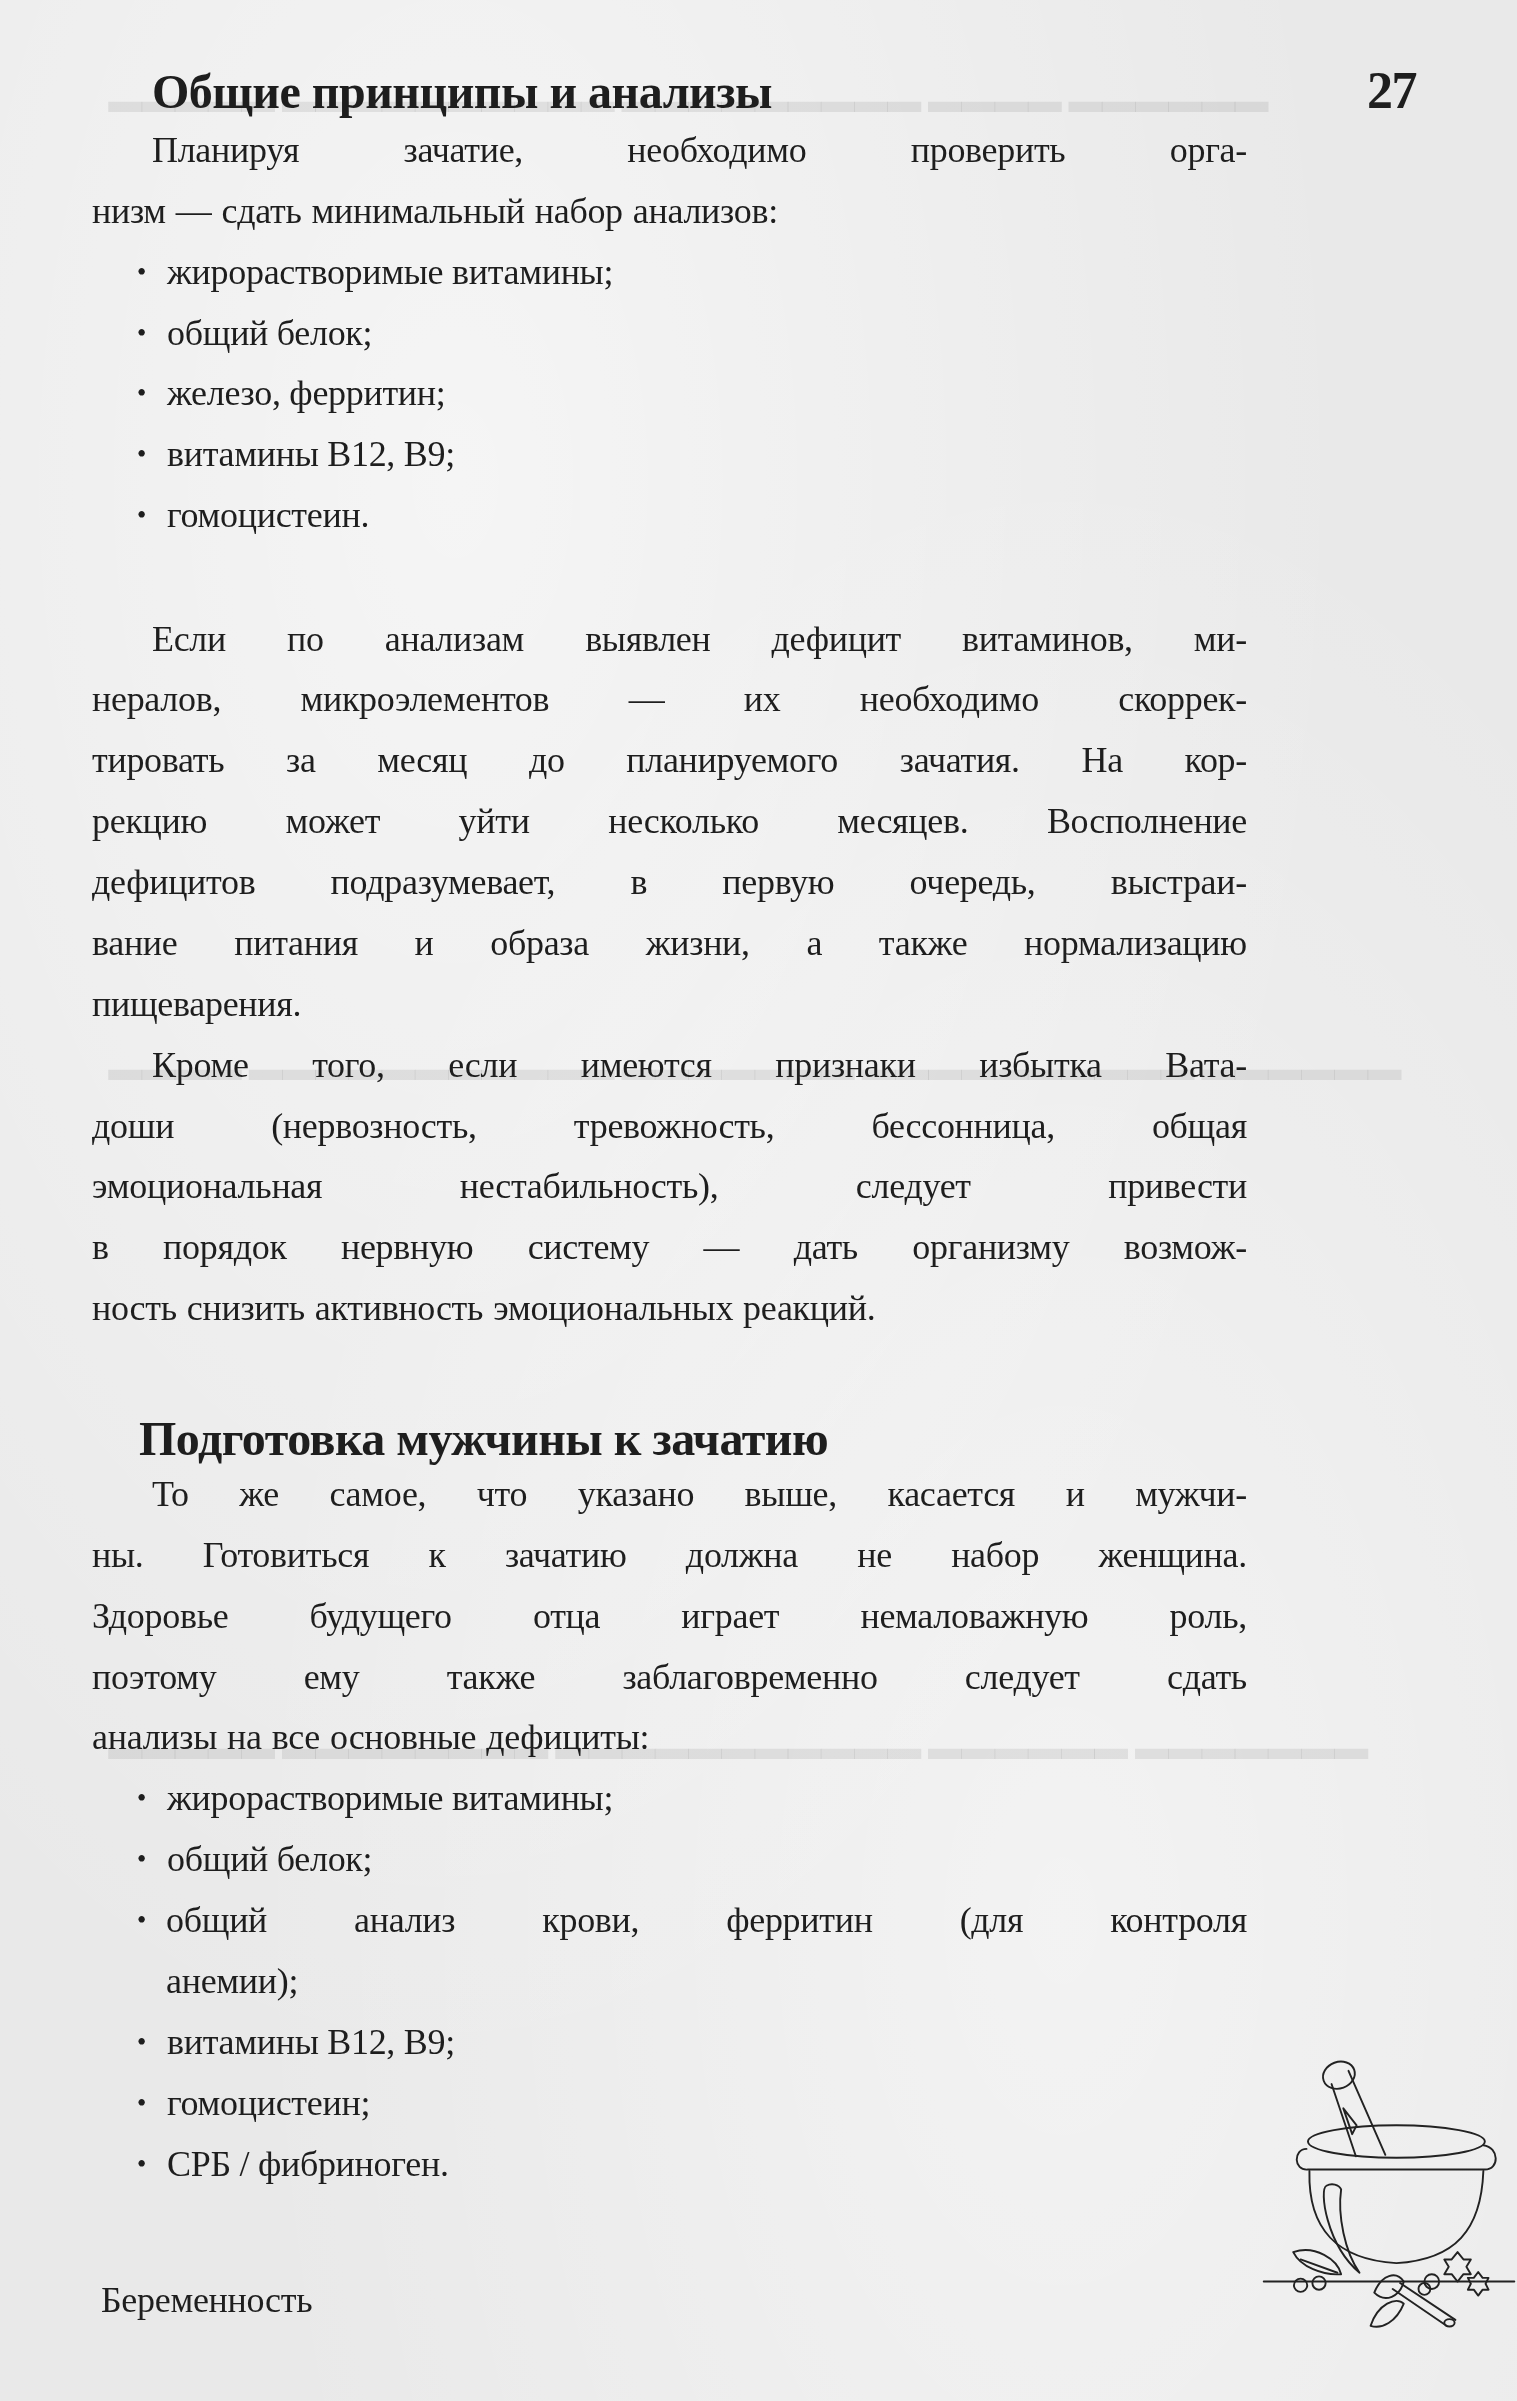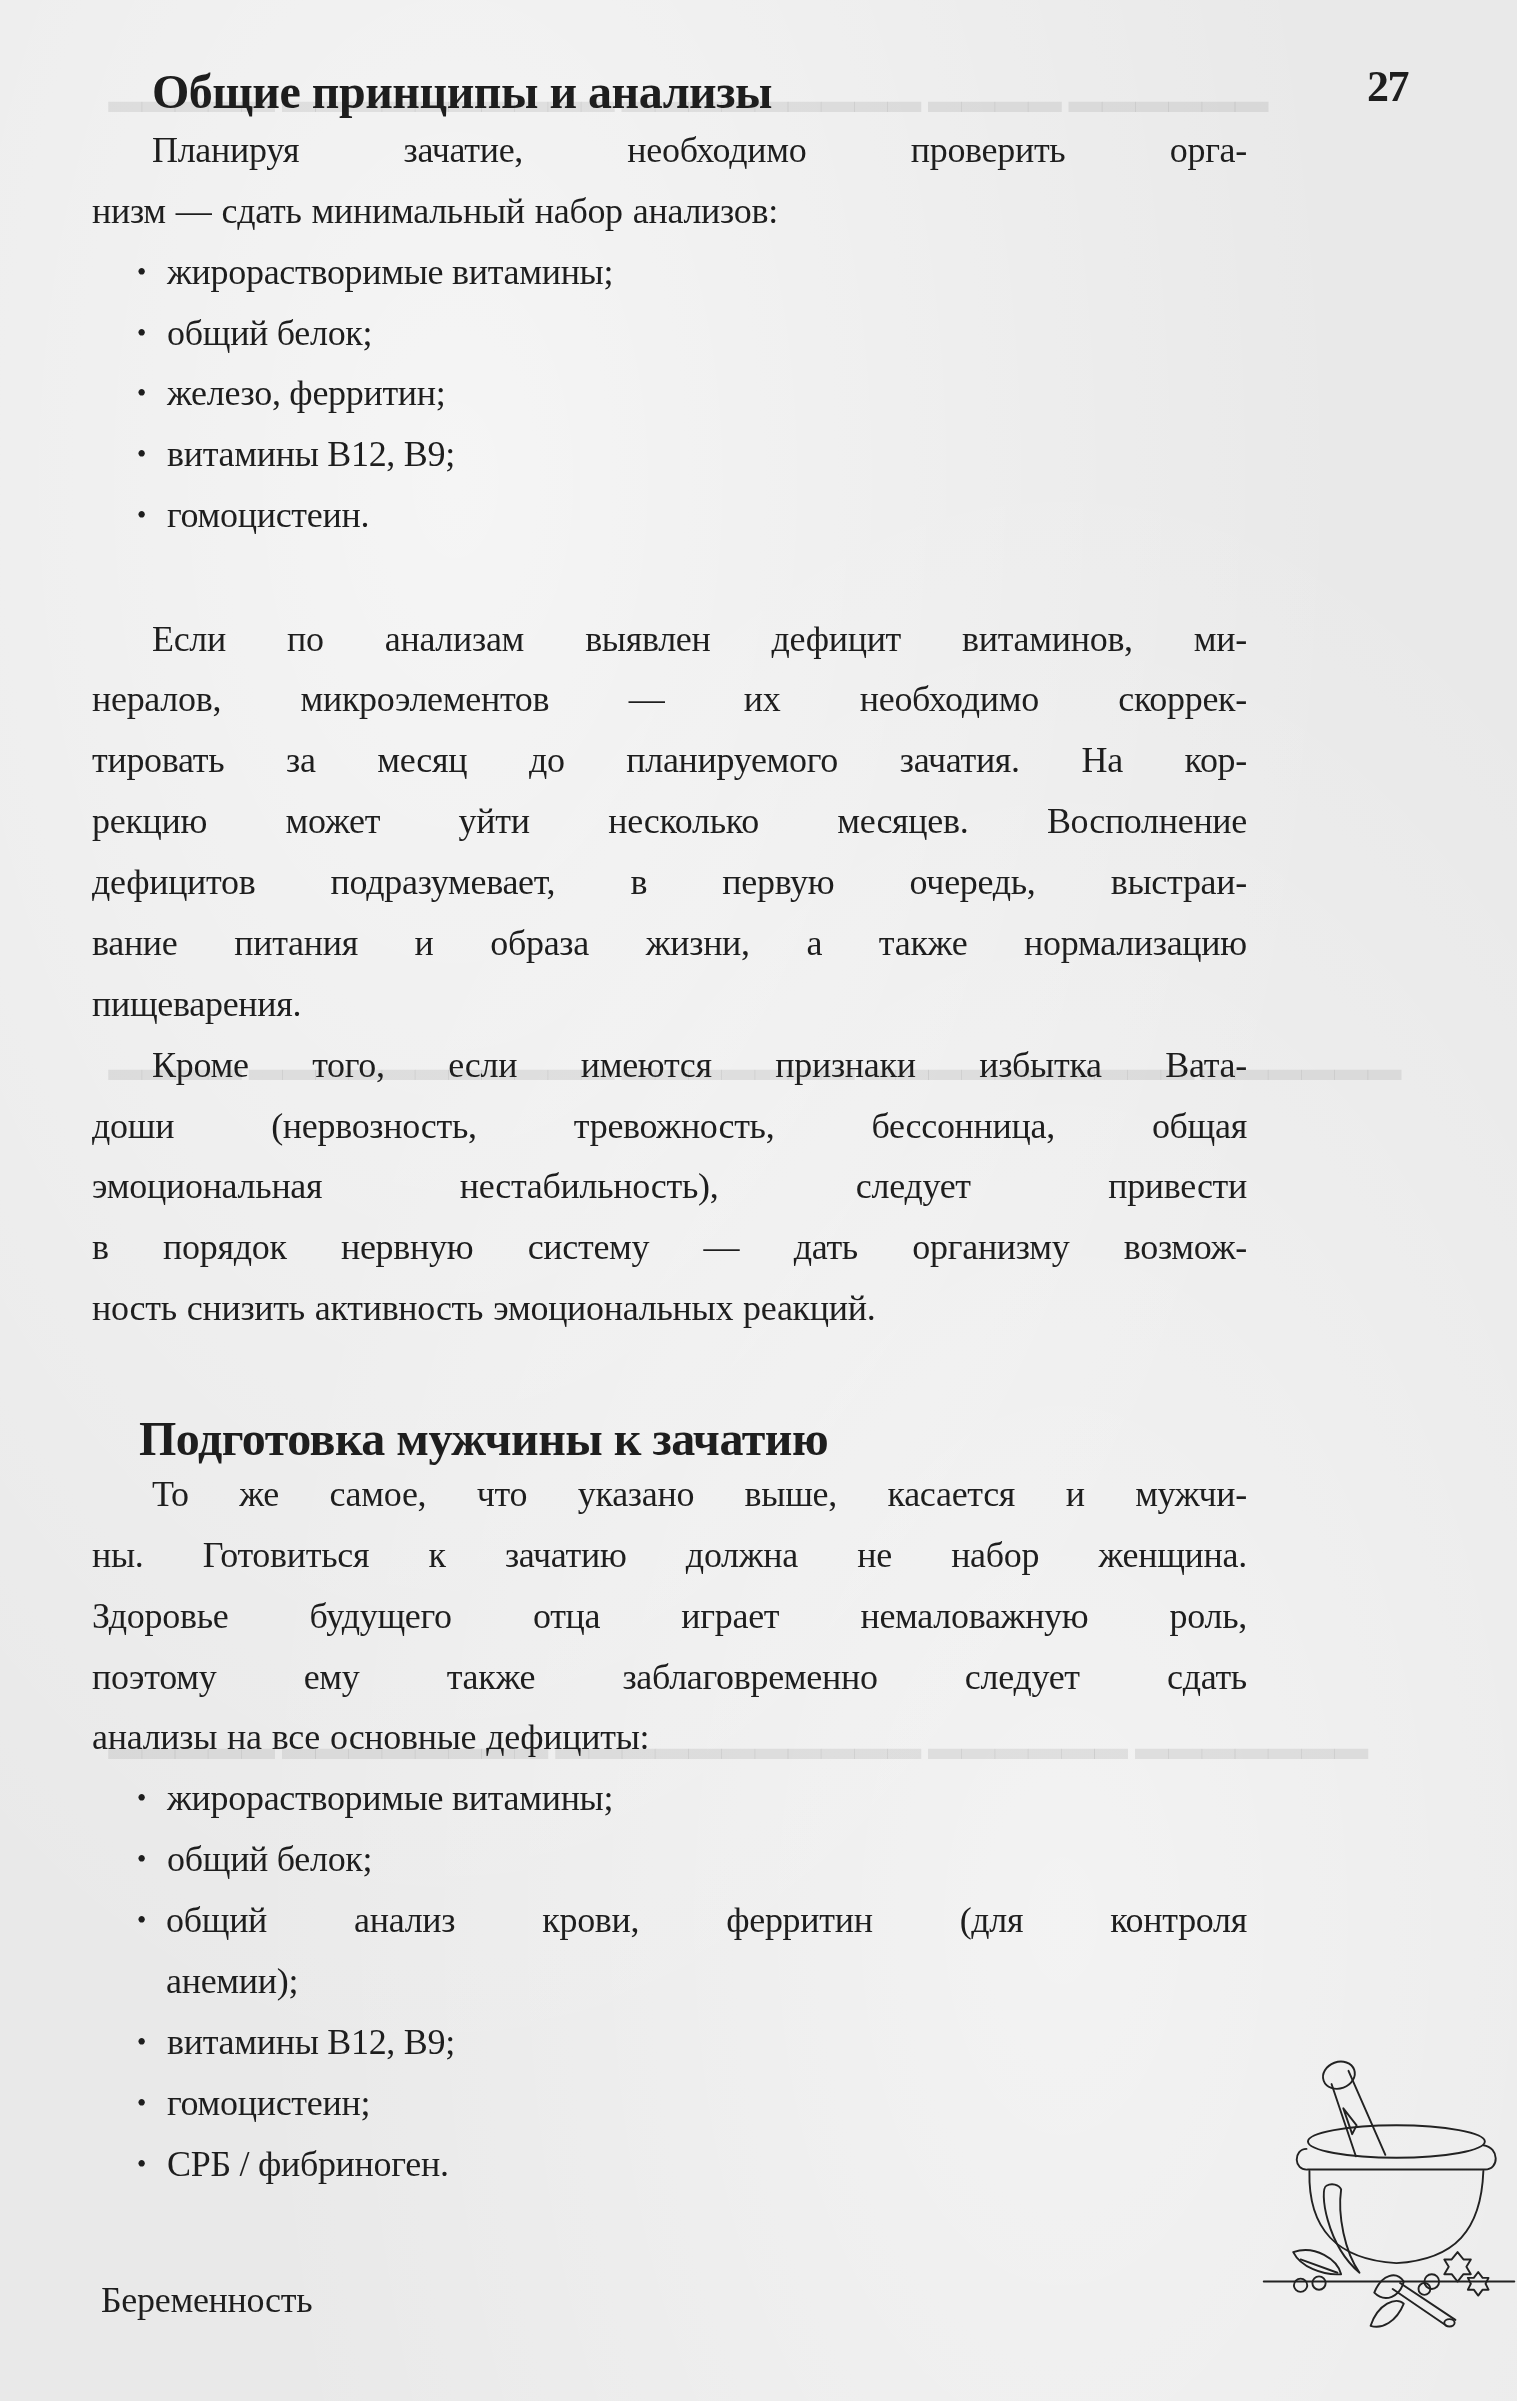--- a/index.html
+++ b/index.html
@@ -17,21 +17,21 @@
       radial-gradient(ellipse at 70% 80%, rgba(255,255,255,0.45), rgba(255,255,255,0) 55%),
       #e9e9e9;
   }
   .bleed {
     position: absolute; color: rgba(60,60,60,0.10);
     font-size: 34px; line-height: 61px; white-space: nowrap;
     letter-spacing: -0.8px; transform: scaleX(-1);
   }
   .page-number {
     position: absolute; left: 1367px; top: 61px;
-    font-size: 44px; font-weight: bold; letter-spacing: -1.6px;
+    font-size: 52px; font-weight: bold; letter-spacing: -1.6px;
   }
   .heading {
     position: absolute; font-weight: bold; font-size: 48px;
     letter-spacing: -0.5px; white-space: nowrap;
   }
   .line {
     position: absolute; left: 92px; width: 1155px;
     font-size: 36px; line-height: 44px; height: 44px;
     text-align: justify; text-align-last: justify;
     white-space: nowrap; letter-spacing: -0.3px;

